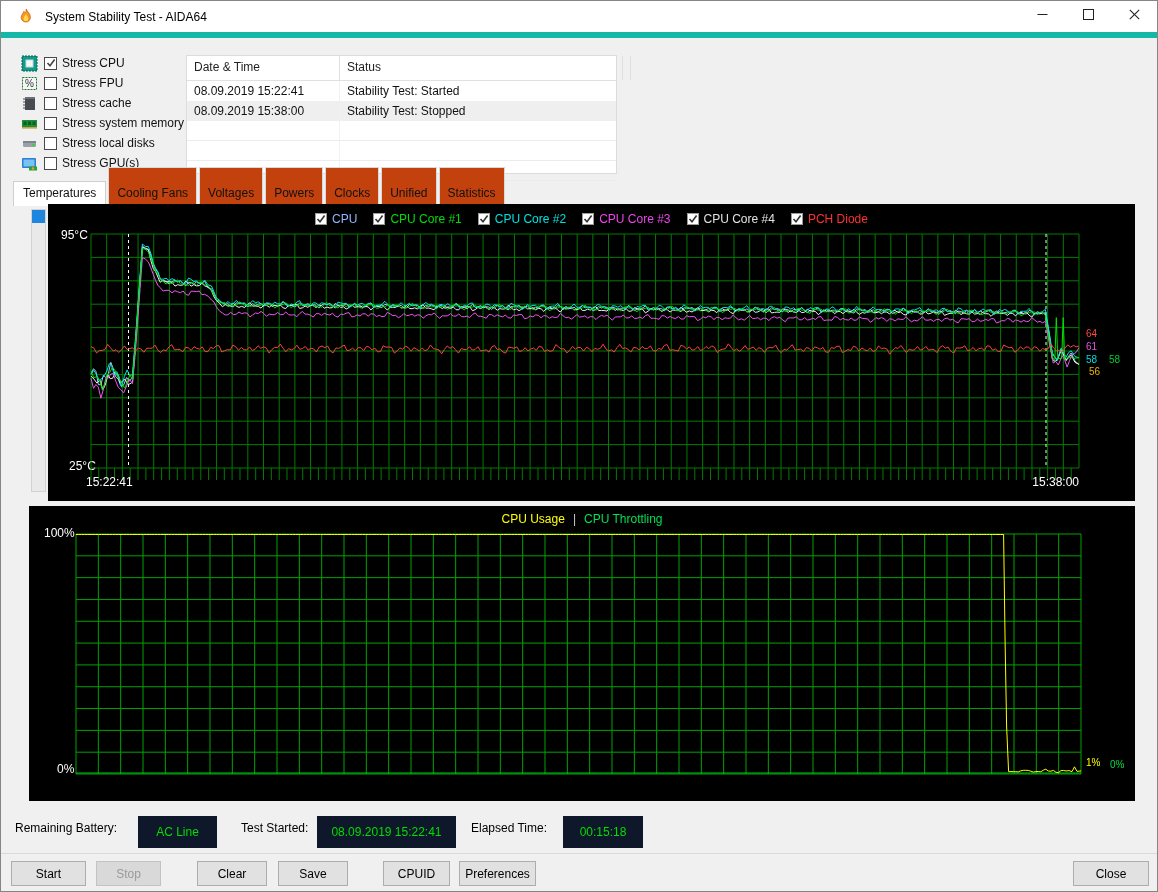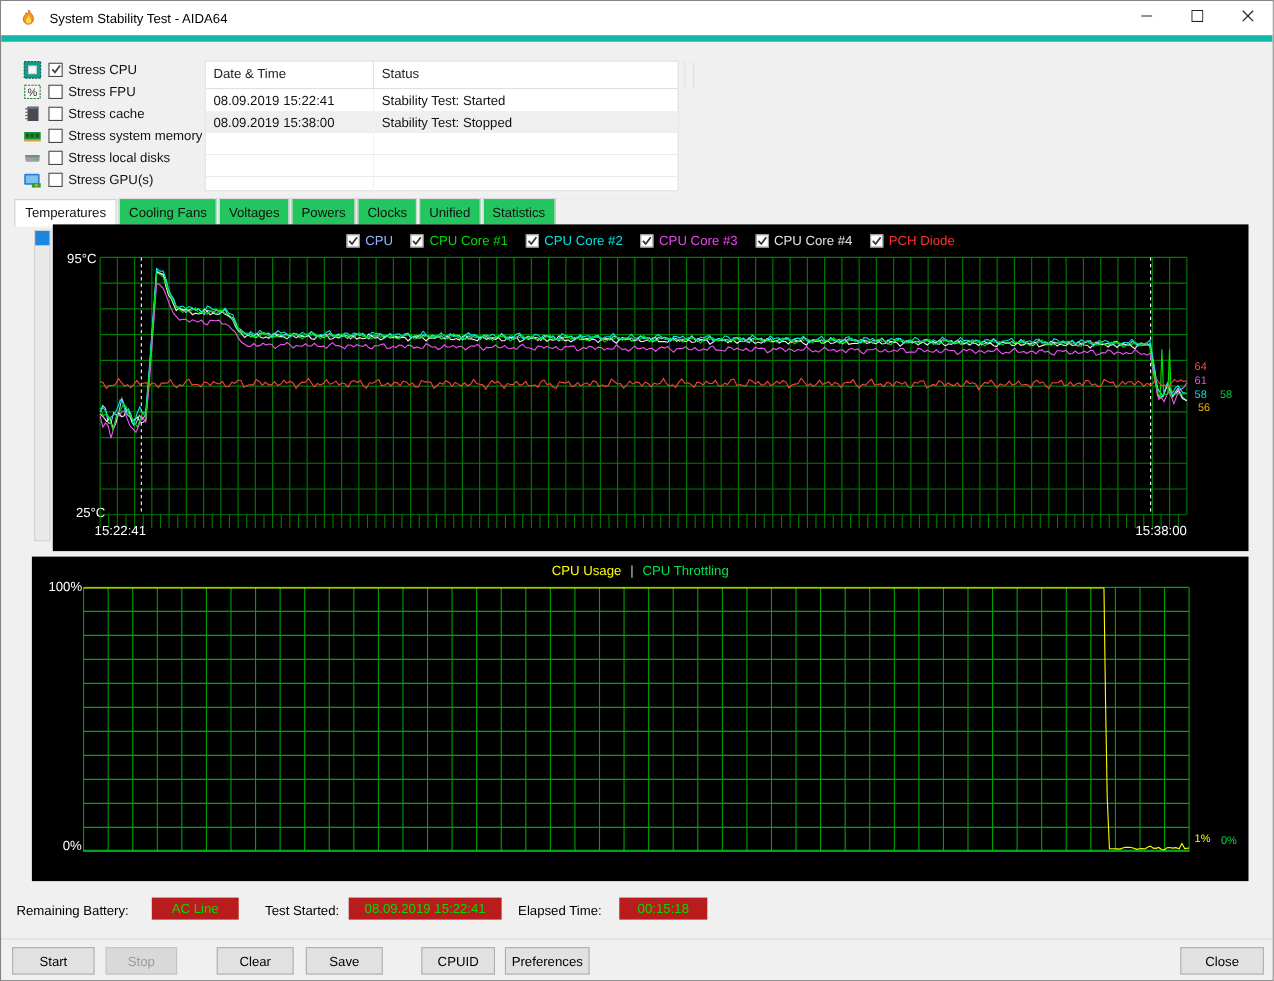--- a/index.html
+++ b/index.html
@@ -25,21 +25,21 @@
     border:1px solid #dcdcdc;box-sizing:border-box;}
   .lrow{display:grid;grid-template-columns:153px 283px 1fr;height:19px;line-height:19px;}
   .lrow.header{height:24px;line-height:23px;border-bottom:1px solid #e0e0e0;color:#222;}
   .lrow.header .lcell{border-right:1px solid #e0e0e0;}
   .lrow .lcell{padding-left:7px;border-right:1px solid #f1f1f1;white-space:nowrap;overflow:hidden;}
   .lrow.data{height:20px;line-height:20px;}
   .lrow.sel{background:#efefef;}
   .lrow.empty{border-bottom:1px solid #ececec;}
   
   .tabs{position:absolute;left:12px;top:182px;height:22px;display:flex;align-items:flex-end;}
-  .tab{padding:5px 8px 4px 8px;border:1px solid #d9d9d9;background:#22c55e;margin-right:2px;
+  .tab{padding:18px 8px 4px 8px;border:1px solid #d9d9d9;background:#c2410c;margin-right:2px;
     font-size:12px;white-space:nowrap;}
   .tab.active{background:#ffffff;border-color:#cfcfcf;padding:4px 9px 6px 9px;position:relative;
     top:1px;border-bottom:none;}
   
   .vslider{position:absolute;left:30px;top:208px;width:15px;height:283px;background:#e9e9e9;
     border:1px solid #d2d2d2;box-sizing:border-box;}
   .vslider .thumb{position:absolute;left:0px;top:0px;width:13px;height:13px;background:#1f86e0;}
   .panel{position:absolute;background:#000;}
   .panel-temp{left:47px;top:203px;width:1087px;height:297px;}
   .panel-usage{left:28px;top:505px;width:1106px;height:295px;}
@@ -49,21 +49,21 @@
   .leg .lcb{width:12px;height:12px;background:#fff;border:1px solid #9a9a9a;box-sizing:border-box;
     display:inline-flex;align-items:center;justify-content:center;margin-right:5px;}
   .leg .ltxt{font-size:12px;}
   .axis{position:absolute;color:#fff;font-size:12px;white-space:nowrap;}
   .endval{position:absolute;font-size:10px;white-space:nowrap;}
   .usage-title{position:absolute;left:0;right:0;top:6px;text-align:center;font-size:12px;}
   .usage-title span{margin:0 4px;}
   
   .statusbar{position:absolute;left:0;top:815px;height:26px;right:0;}
   .statusbar .slabel{position:absolute;top:5px;font-size:12px;color:#000;white-space:nowrap;}
-  .statusbar .sbox{position:absolute;top:0;height:20px;background:#b91c1c;color:#00dd00;
+  .statusbar .sbox{position:absolute;top:0;height:32px;background:#0f172a;color:#00dd00;
     display:flex;align-items:center;justify-content:center;font-size:12px;}
   
   .footline{position:absolute;left:0;right:0;top:852px;height:1px;background:#dadada;}
   .fbtn{position:absolute;top:860px;height:25px;background:#e1e1e1;border:1px solid #adadad;
     box-sizing:border-box;font-size:12px;display:flex;align-items:center;justify-content:center;
     font-family:"Liberation Sans",sans-serif;}
   .fbtn.disabled{background:#d9d9d9;border-color:#c3c3c3;color:#9a9a9a;}
 </style>
 </head>
 <body>

